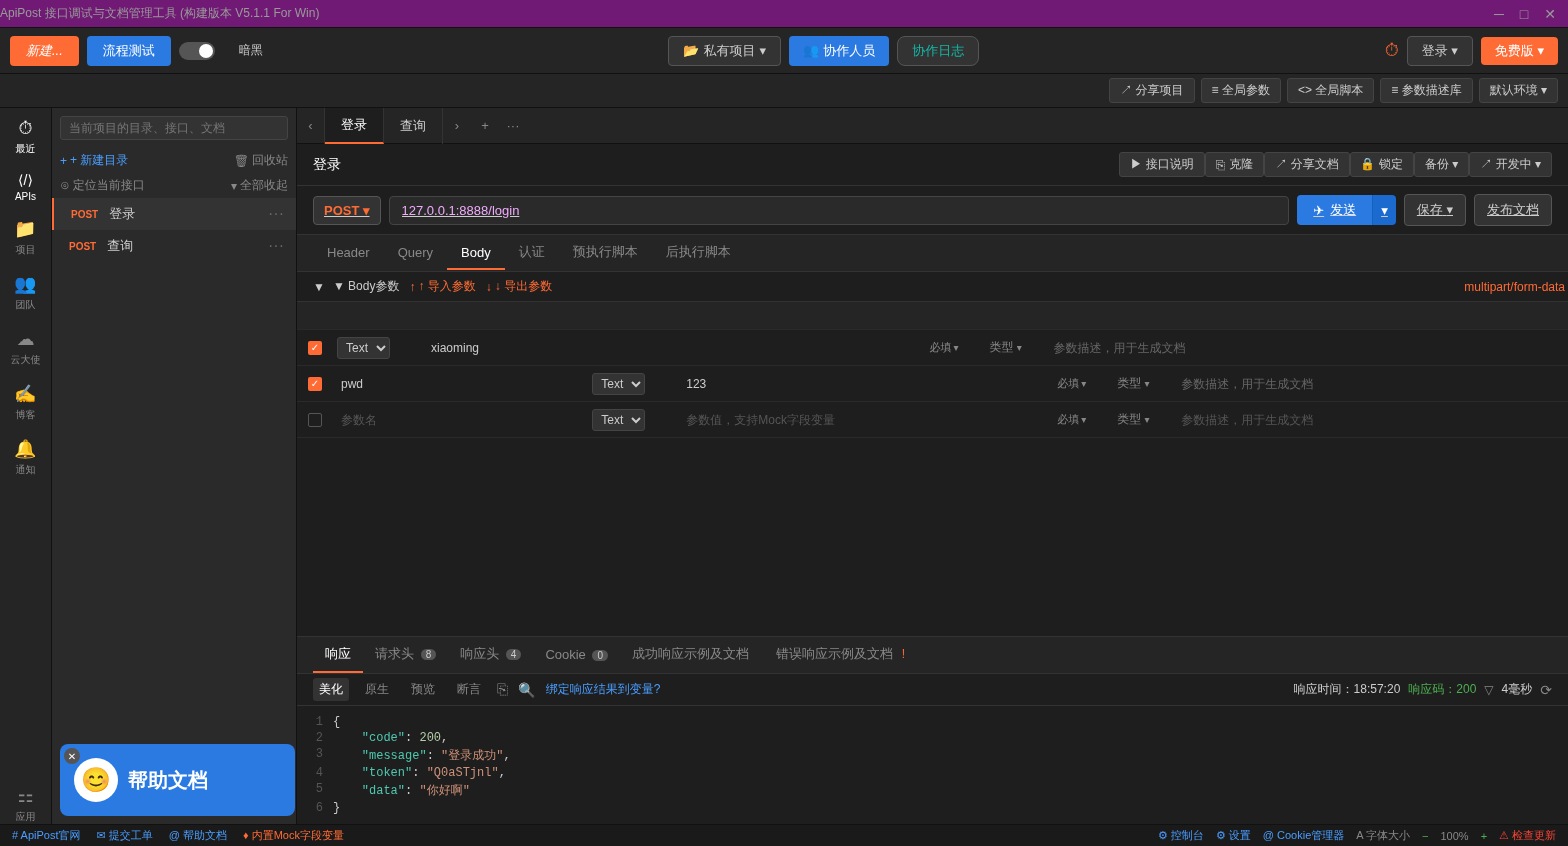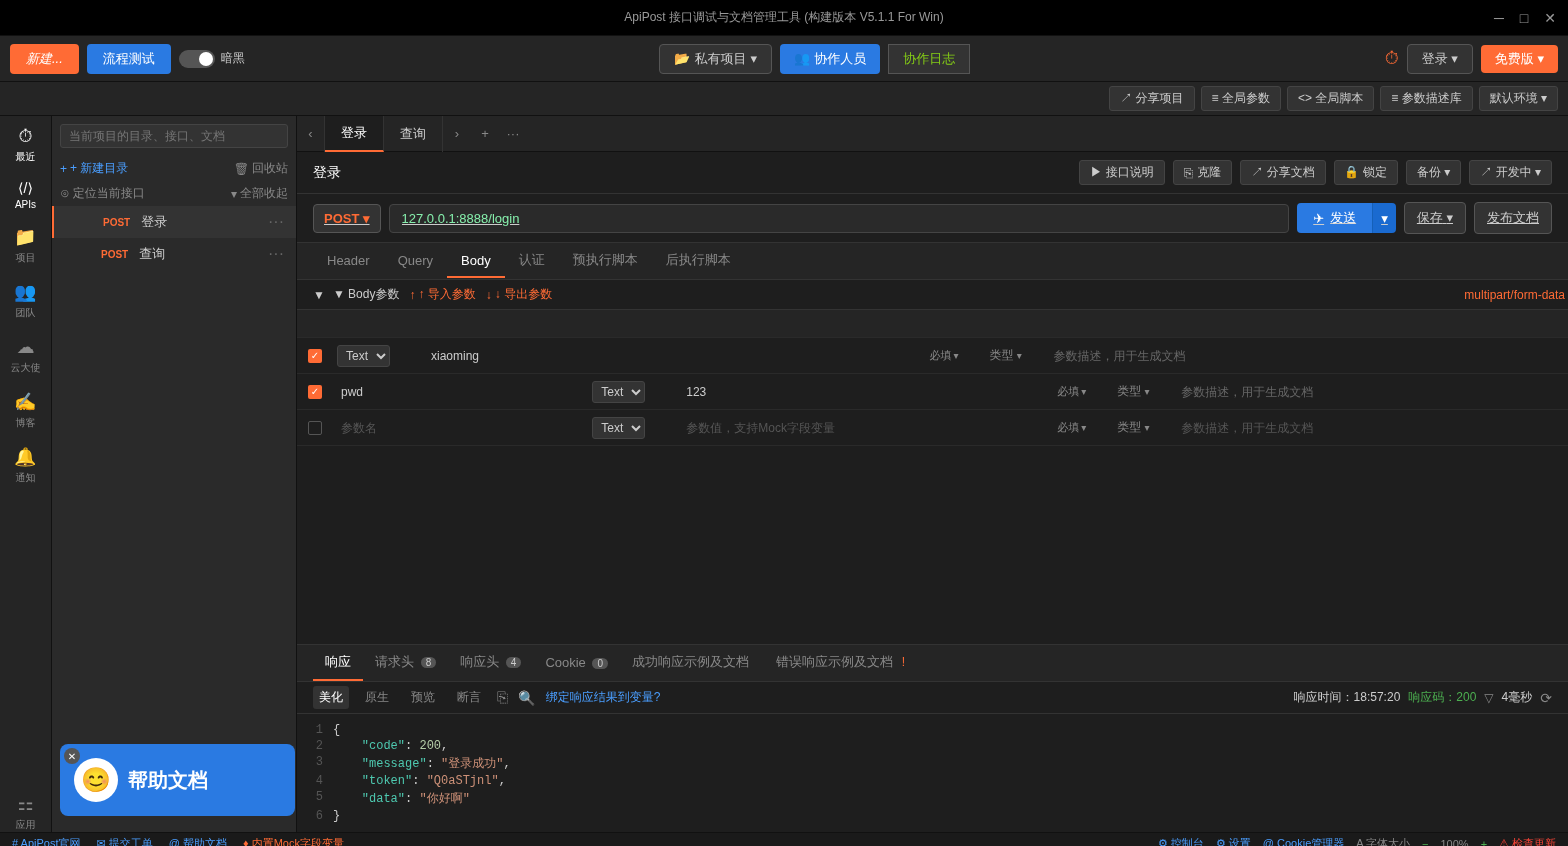--- a/index.html
+++ b/index.html
@@ -1,34 +1,34 @@
 <!DOCTYPE html>
 <html><head>
   <meta charset="utf-8">
   <style>
     * { box-sizing: border-box; margin: 0; padding: 0; }
     body { background: #1e1e1e; color: #ccc; font-family: 'Microsoft YaHei', sans-serif; font-size: 13px; width: 1568px; height: 846px; overflow: hidden; }
 
     
-    .titlebar { background: #000000; height: 36px; display: flex; align-items: center; justify-content: center; position: relative; border-bottom: 1px solid #111; }
+    .titlebar { background: #701a75; height: 28px; display: flex; align-items: center; justify-content: flex-start; position: relative; border-bottom: 1px solid #111; }
     .titlebar-title { font-size: 12px; color: #999; }
     .titlebar-controls { position: absolute; right: 8px; display: flex; gap: 8px; }
     .titlebar-btn { background: none; border: none; color: #999; cursor: pointer; font-size: 14px; padding: 0 4px; }
 
     
     .toolbar { background: #252525; height: 46px; display: flex; align-items: center; padding: 0 10px; gap: 8px; border-bottom: 1px solid #111; }
     .btn-new { background: #ff6b35; border: none; color: #fff; padding: 6px 16px; border-radius: 4px; cursor: pointer; font-size: 13px; font-style: italic; }
     .btn-flow { background: #2a7ae2; border: none; color: #fff; padding: 6px 16px; border-radius: 4px; cursor: pointer; font-size: 13px; }
-    .toggle-dark { display: flex; align-items: center; gap: 6px; color: #ccc; font-size: 12px; }
+    .toggle-dark { display: flex; align-items: center; gap: 24px; color: #ccc; font-size: 12px; }
     .toggle-switch { width: 36px; height: 18px; background: #555; border-radius: 9px; position: relative; cursor: pointer; }
     .toggle-switch::after { content: ''; position: absolute; width: 14px; height: 14px; background: #fff; border-radius: 50%; top: 2px; right: 2px; }
     .toolbar-center { flex: 1; display: flex; justify-content: center; gap: 8px; }
     .btn-private { background: #333; border: 1px solid #555; color: #ccc; padding: 5px 14px; border-radius: 4px; cursor: pointer; font-size: 13px; display: flex; align-items: center; gap: 4px; }
     .btn-collab { background: #2a7ae2; border: none; color: #fff; padding: 5px 14px; border-radius: 4px; cursor: pointer; font-size: 13px; display: flex; align-items: center; gap: 4px; }
-    .btn-log { background: #333; border: 1px solid #555; color: #84cc16; padding: 5px 14px; border-radius: 0; cursor: pointer; font-size: 13px; }
+    .btn-log { background: #333; border: 1px solid #555; color: #14b8a6; padding: 5px 14px; border-radius: 8px; cursor: pointer; font-size: 13px; }
     .toolbar-right { display: flex; align-items: center; gap: 8px; }
     .btn-timer { background: none; border: none; color: #ff6b35; font-size: 18px; cursor: pointer; }
     .btn-login { background: #333; border: 1px solid #555; color: #ccc; padding: 5px 14px; border-radius: 4px; cursor: pointer; font-size: 13px; }
     .btn-free { background: #ff6b35; border: none; color: #fff; padding: 5px 14px; border-radius: 4px; cursor: pointer; font-size: 13px; }
 
     
     .project-toolbar { background: #252525; height: 34px; display: flex; align-items: center; justify-content: flex-end; padding: 0 10px; gap: 6px; border-bottom: 1px solid #111; }
     .proj-btn { background: #333; border: 1px solid #444; color: #ccc; padding: 3px 10px; border-radius: 3px; cursor: pointer; font-size: 12px; display: flex; align-items: center; gap: 4px; }
 
     
@@ -44,45 +44,45 @@
     .left-panel { width: 245px; background: #2a2a2a; border-right: 1px solid #111; display: flex; flex-direction: column; }
     .search-box { padding: 8px; }
     .search-input { width: 100%; background: #333; border: 1px solid #444; color: #ccc; padding: 4px 8px; border-radius: 3px; font-size: 12px; }
     .panel-actions { display: flex; align-items: center; justify-content: space-between; padding: 4px 8px; }
     .action-btn { background: none; border: none; color: #4a9eff; cursor: pointer; font-size: 12px; display: flex; align-items: center; gap: 3px; }
     .action-btn-gray { background: none; border: none; color: #888; cursor: pointer; font-size: 12px; display: flex; align-items: center; gap: 3px; }
     .nav-item { padding: 7px 12px; cursor: pointer; display: flex; align-items: center; justify-content: space-between; }
     .nav-item.active { background: #333; border-left: 2px solid #ff6b35; }
     .nav-item-label { display: flex; align-items: center; gap: 6px; }
     .method-badge { font-size: 10px; font-weight: bold; padding: 1px 5px; border-radius: 2px; }
-    .method-post { color: #ff6b35; margin-left: 32px; }
+    .method-post { color: #ff6b35; }
     .nav-dots { color: #666; font-size: 16px; }
 
     
     .right-content { flex: 1; background: #1e1e1e; display: flex; flex-direction: column; overflow: hidden; }
 
     
     .tabs-bar { background: #252525; display: flex; align-items: center; border-bottom: 1px solid #111; height: 36px; }
     .tabs-prev { width: 28px; height: 36px; display: flex; align-items: center; justify-content: center; cursor: pointer; color: #888; border-right: 1px solid #333; }
     .tab { padding: 0 16px; height: 36px; display: flex; align-items: center; cursor: pointer; color: #ccc; border-right: 1px solid #333; position: relative; font-size: 13px; }
     .tab.active { color: #fff; border-bottom: 2px solid #ff6b35; background: #1e1e1e; }
     .tabs-next { width: 28px; height: 36px; display: flex; align-items: center; justify-content: center; cursor: pointer; color: #888; }
     .tabs-add { width: 28px; height: 36px; display: flex; align-items: center; justify-content: center; cursor: pointer; color: #888; }
     .tabs-more { width: 28px; height: 36px; display: flex; align-items: center; justify-content: center; cursor: pointer; color: #888; }
 
     
     .interface-header { padding: 8px 16px; display: flex; align-items: center; justify-content: space-between; border-bottom: 1px solid #333; }
     .interface-title { font-size: 14px; color: #fff; }
-    .interface-actions { display: flex; gap: 8px; }
+    .interface-actions { display: flex; }
     .iface-btn { background: #333; border: 1px solid #444; color: #ccc; padding: 3px 10px; border-radius: 3px; cursor: pointer; font-size: 12px; display: flex; align-items: center; gap: 4px; }
 
     
     .url-bar { display: flex; align-items: center; padding: 8px 16px; gap: 8px; border-bottom: 1px solid #333; text-decoration: underline; }
     .method-select { background: #333; border: 1px solid #555; color: #ff6b35; padding: 6px 10px; border-radius: 4px; cursor: pointer; font-size: 13px; font-weight: bold; }
-    .url-input { flex: 1; background: #2a2a2a; border: 1px solid #444; color: #86efac; padding: 6px 12px; border-radius: 4px; font-size: 13px; }
+    .url-input { flex: 1; background: #2a2a2a; border: 1px solid #444; color: #f0abfc; padding: 6px 12px; border-radius: 4px; font-size: 13px; }
     .btn-save { background: #333; border: 1px solid #555; color: #ccc; padding: 6px 12px; border-radius: 4px; cursor: pointer; font-size: 13px; }
     .btn-publish { background: #333; border: 1px solid #555; color: #ccc; padding: 6px 12px; border-radius: 4px; cursor: pointer; font-size: 13px; }
     .send-group { display: flex; }
     .btn-send-main { background: #2a7ae2; border: none; color: #fff; padding: 6px 16px; border-radius: 4px 0 0 4px; cursor: pointer; font-size: 13px; display: flex; align-items: center; gap: 6px; }
     .btn-send-drop { background: #1a6ad0; border: none; border-left: 1px solid #1560b8; color: #fff; padding: 6px 8px; border-radius: 0 4px 4px 0; cursor: pointer; }
 
     
     .req-tabs { display: flex; align-items: center; padding: 0 16px; border-bottom: 1px solid #333; background: #252525; }
     .req-tab { padding: 8px 14px; cursor: pointer; color: #888; font-size: 13px; border-bottom: 2px solid transparent; }
     .req-tab.active { color: #fff; border-bottom: 2px solid #ff6b35; }

